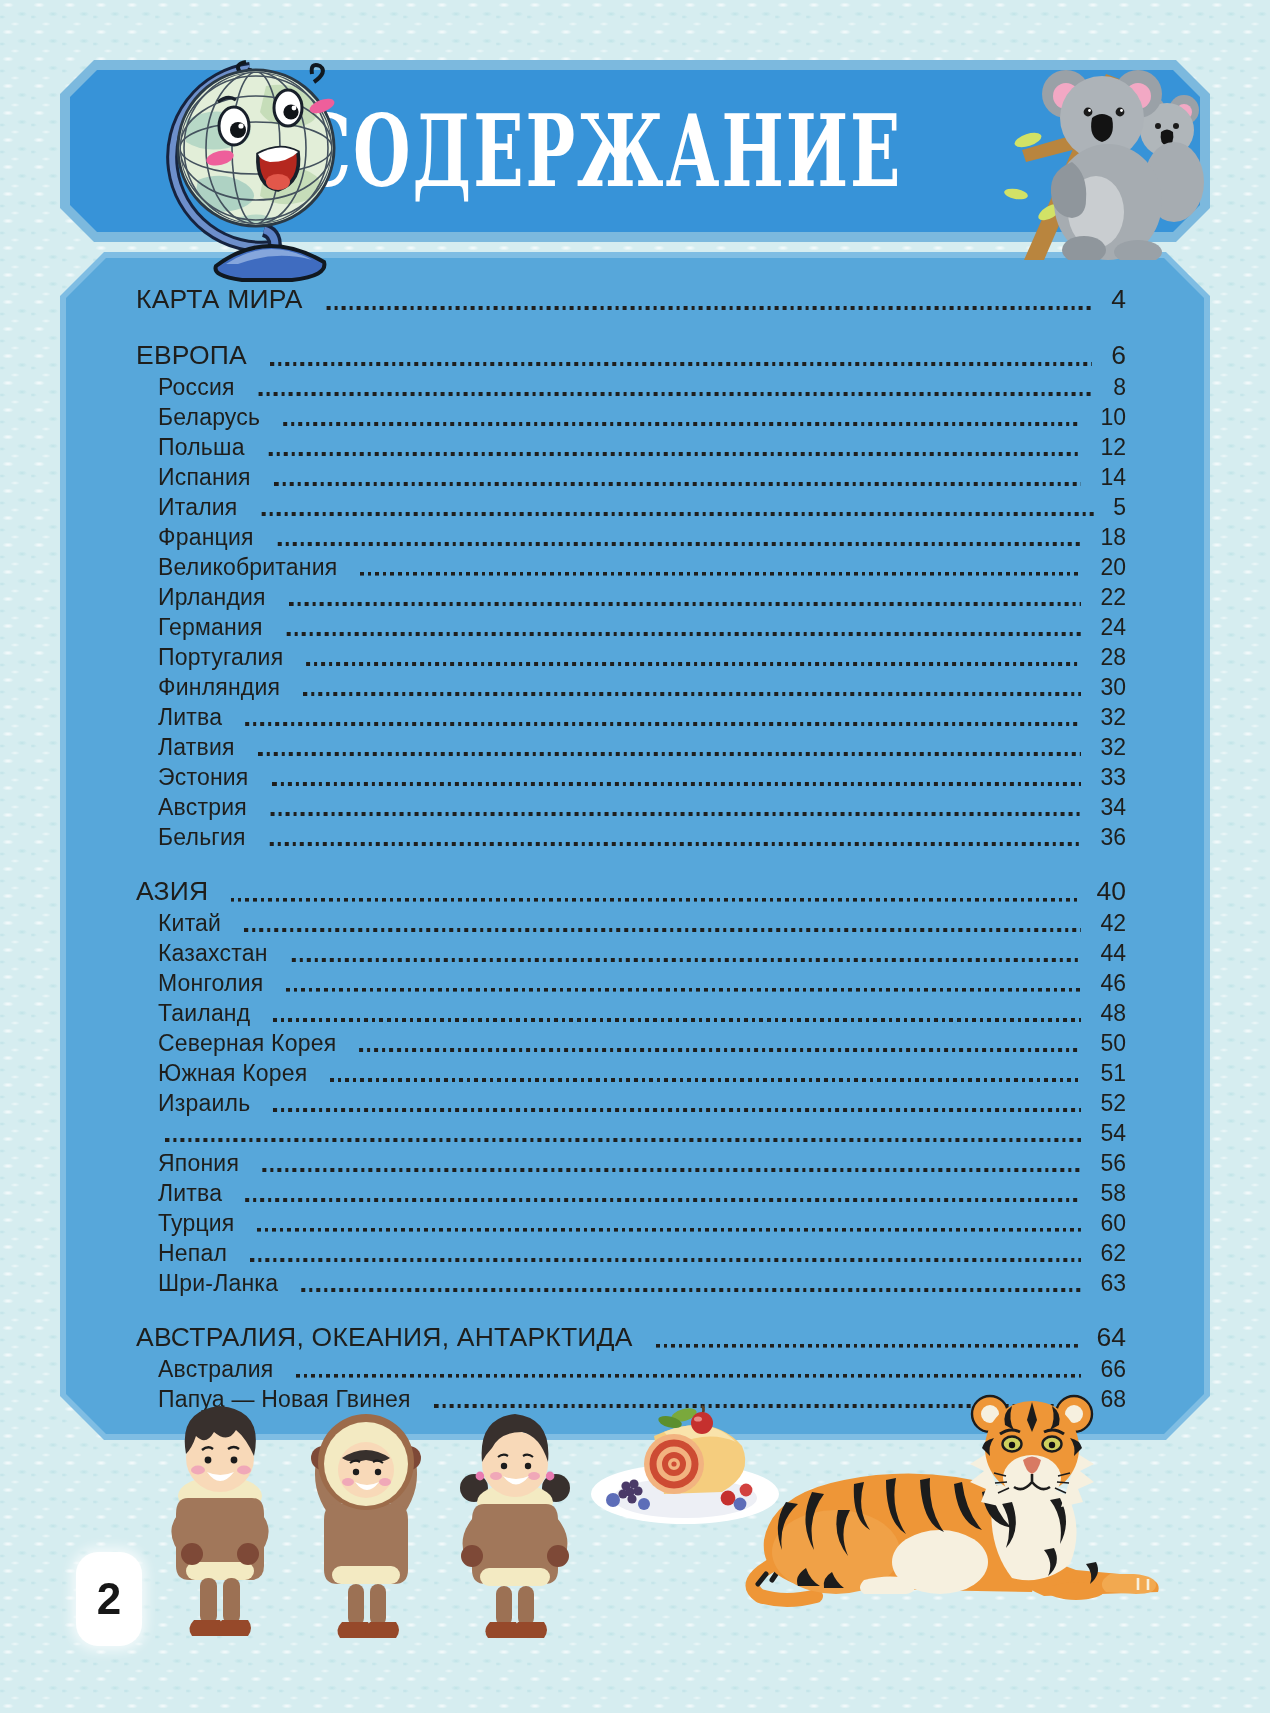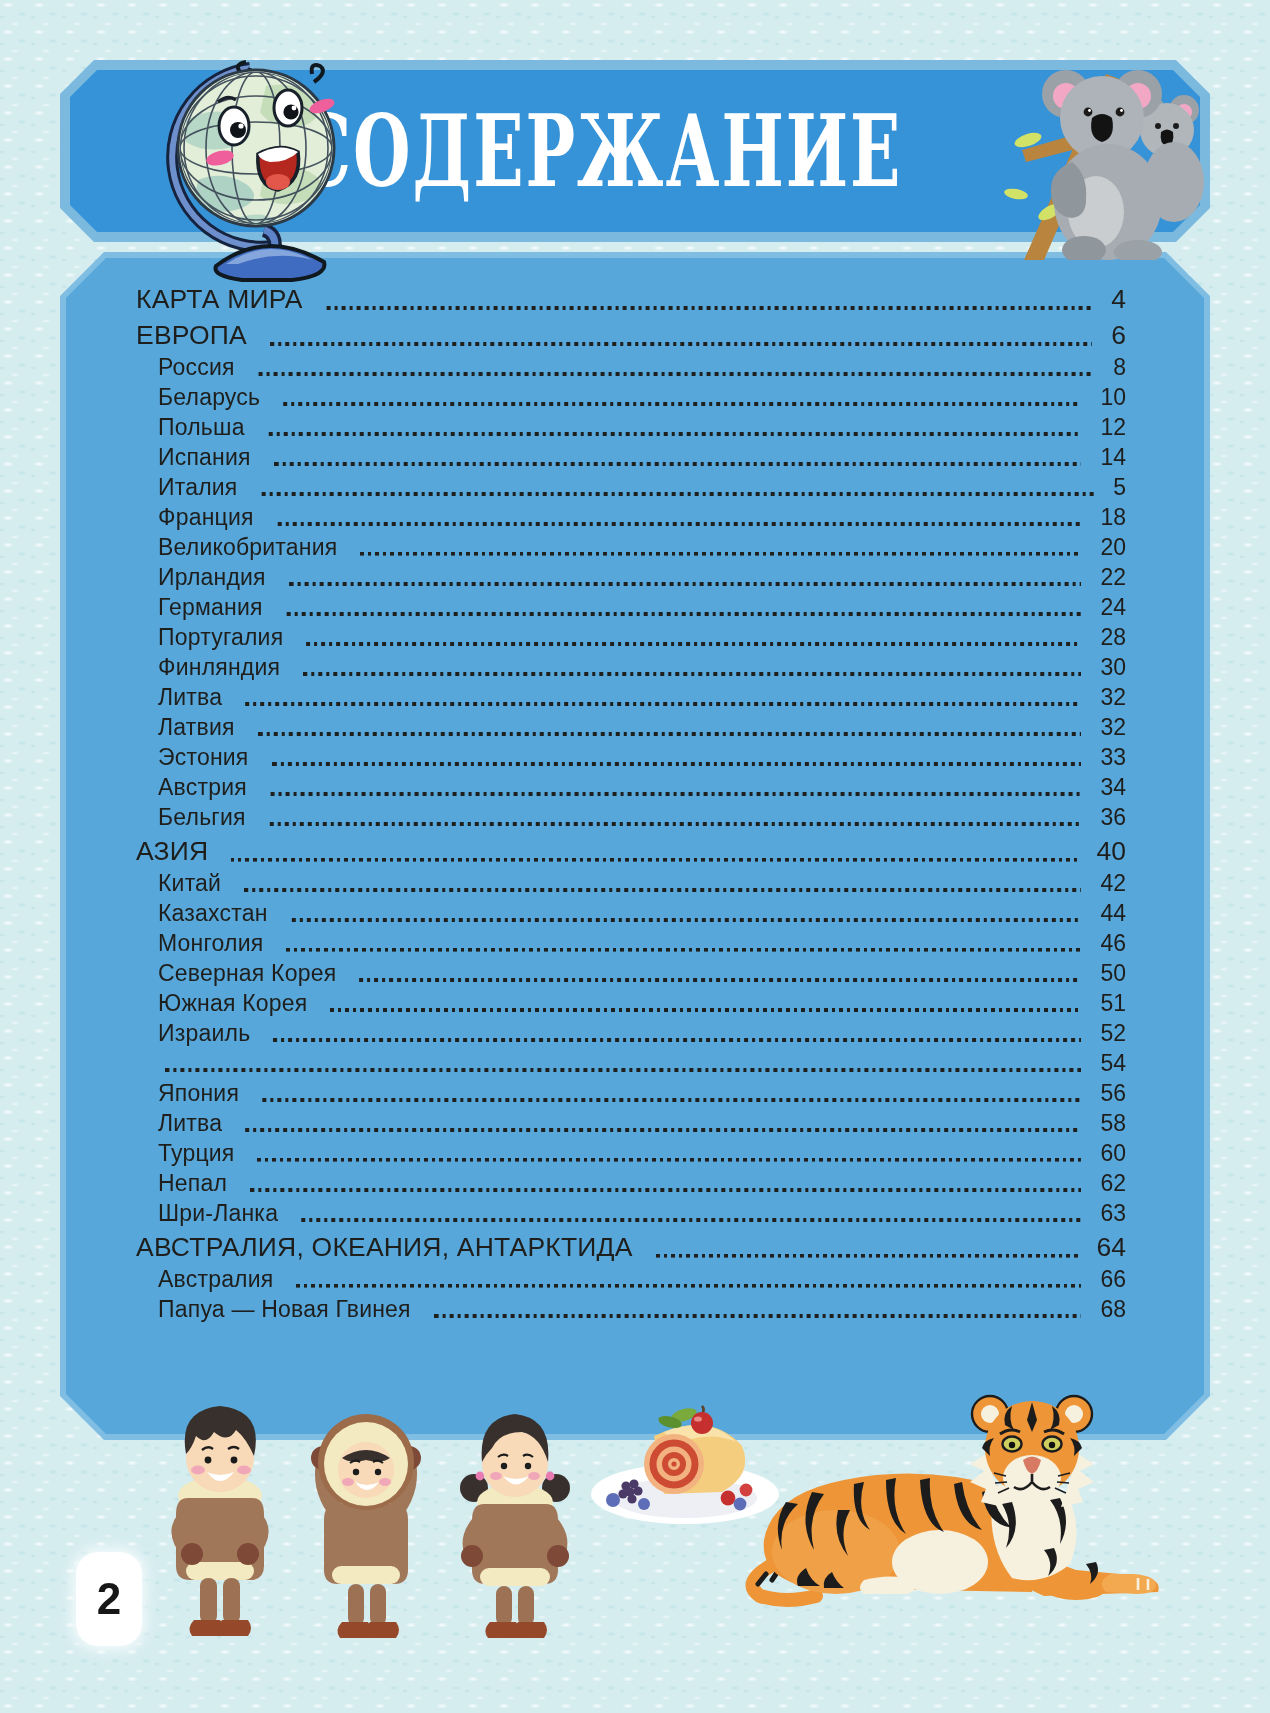--- a/index.html
+++ b/index.html
@@ -54,21 +54,21 @@
     position: absolute; inset: 6px;
     background: #57a7da;
     clip-path: polygon(40px 0, calc(100% - 40px) 0, 100% 40px, 100% calc(100% - 40px),
                        calc(100% - 40px) 100%, 40px 100%, 0 calc(100% - 40px), 0 40px);
   }
 
   
   .toc { position: absolute; left: 70px; right: 78px; top: 24px; color: #1e1e1c; }
   .toc-row { display: flex; align-items: flex-start; gap: 16px; }
   .toc-row.item    { font-size: 23px;   line-height: 30px; padding-left: 22px; }
-  .toc-row.section { font-size: 26.5px; line-height: 34px; margin-top: 2px; }
+  .toc-row.section { font-size: 26.5px; line-height: 34px; margin-top: 22px; }
   .toc-row.section:first-child { margin-top: 0; }
   .toc-label { white-space: nowrap; letter-spacing: .2px; }
   .toc-dots {
     flex: 1; align-self: flex-end; height: 4px; margin: 0 3px 6px 7px;
     background-image: repeating-linear-gradient(to right, #1f1f1d 0 3.6px, transparent 3.6px 7.6px);
     background-repeat: repeat-x; background-position: right bottom; background-size: auto 3.6px;
   }
   .toc-page { white-space: nowrap; }
 
   
@@ -199,20 +199,25 @@
   </div>
           <div class="toc-row item">
     <span class="toc-label">Казахстан</span>
     <span class="toc-dots"></span>
     <span class="toc-page">44</span>
   </div>
           <div class="toc-row item">
     <span class="toc-label">Монголия</span>
     <span class="toc-dots"></span>
     <span class="toc-page">46</span>
+  </div>
+          <div class="toc-row item">
+    <span class="toc-label">Таиланд</span>
+    <span class="toc-dots"></span>
+    <span class="toc-page">48</span>
   </div>
           <div class="toc-row item">
     <span class="toc-label">Северная Корея</span>
     <span class="toc-dots"></span>
     <span class="toc-page">50</span>
   </div>
           <div class="toc-row item">
     <span class="toc-label">Южная Корея</span>
     <span class="toc-dots"></span>
     <span class="toc-page">51</span>

